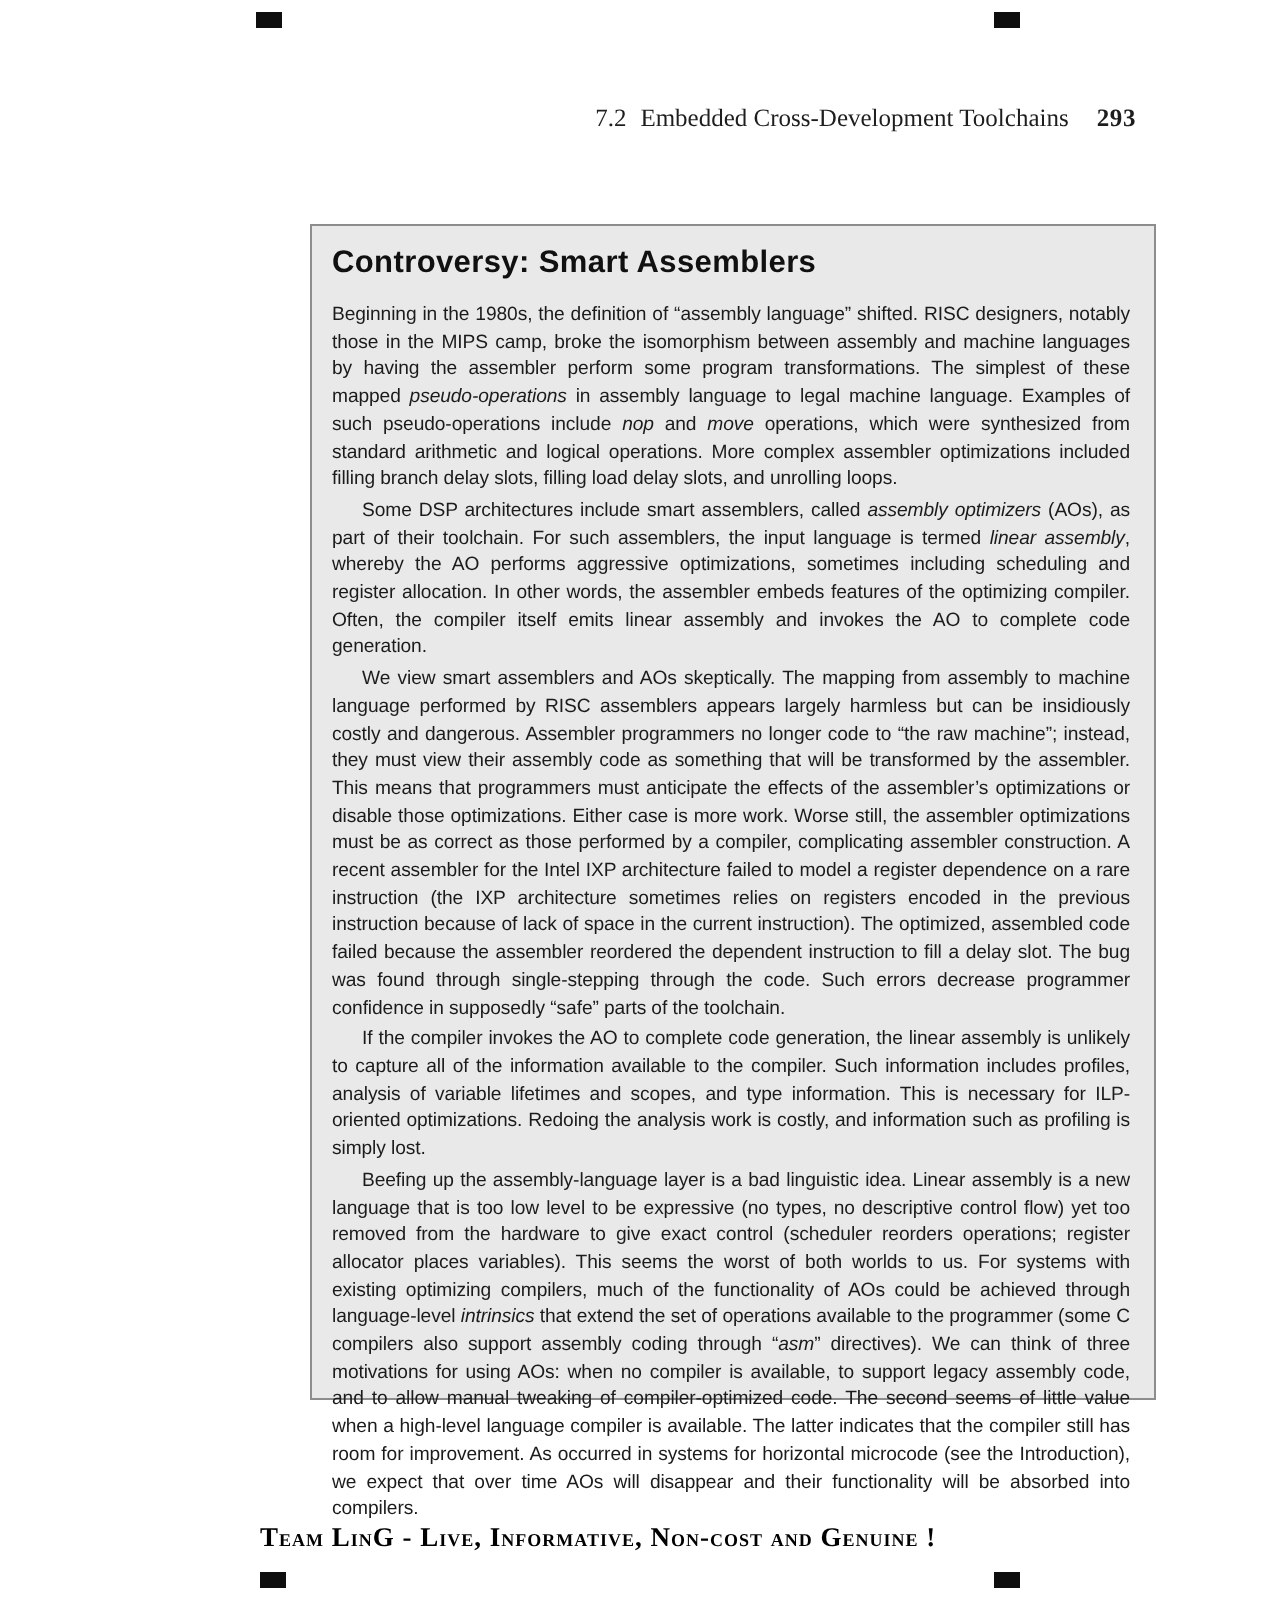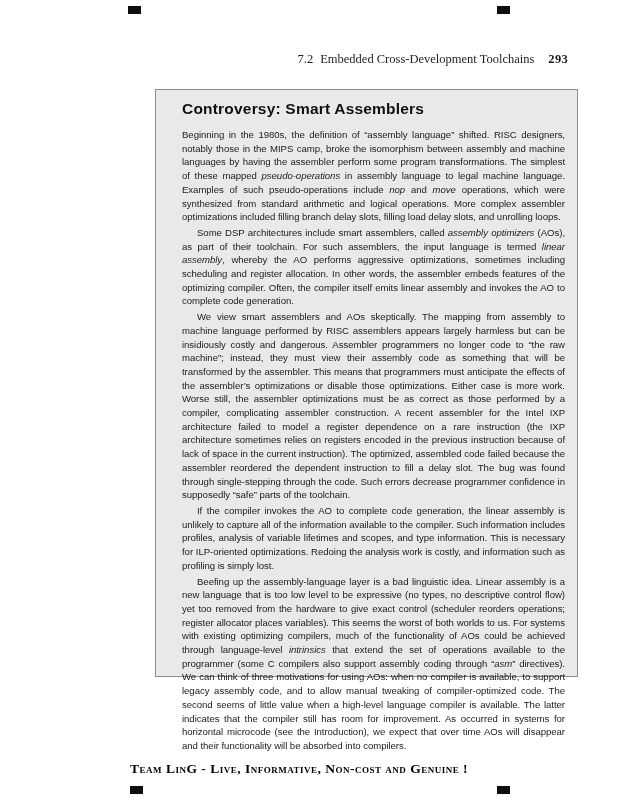--- a/index.html
+++ b/index.html
@@ -17,25 +17,25 @@
 
   .running-head {
     position: absolute; top: 52px; right: 67px;
     font-family: "Liberation Serif", serif;
     font-size: 12.5px; color: #1e1e1e; white-space: nowrap;
   }
   .running-head .section-no { margin-right: 7px; }
   .running-head .page-no { font-weight: bold; margin-left: 14px; letter-spacing: .3px; }
 
   .sidebar-box {
-    position: absolute; left: 155px; top: 89px;
+    position: absolute; left: 155px; top: 112px;
     width: 423px; height: 588px; box-sizing: border-box;
     background: var(--box-bg, #e9e9e9);
     border: 1px solid var(--box-border, #8d8d8d);
-    padding: 7px 10px 8px 24px;
+    padding: 7px 10px 8px 8px;
   }
   .box-title {
     font-size: 15.5px; font-weight: bold; color: #101010;
     margin: 3px 0 10px 2px; letter-spacing: .2px;
   }
   .box-body {
     font-size: 9.6px; line-height: 13.7px; color: #1b1b1b;
     text-align: justify; letter-spacing: -0.05px;
   }
   .para { margin: 2px; }

